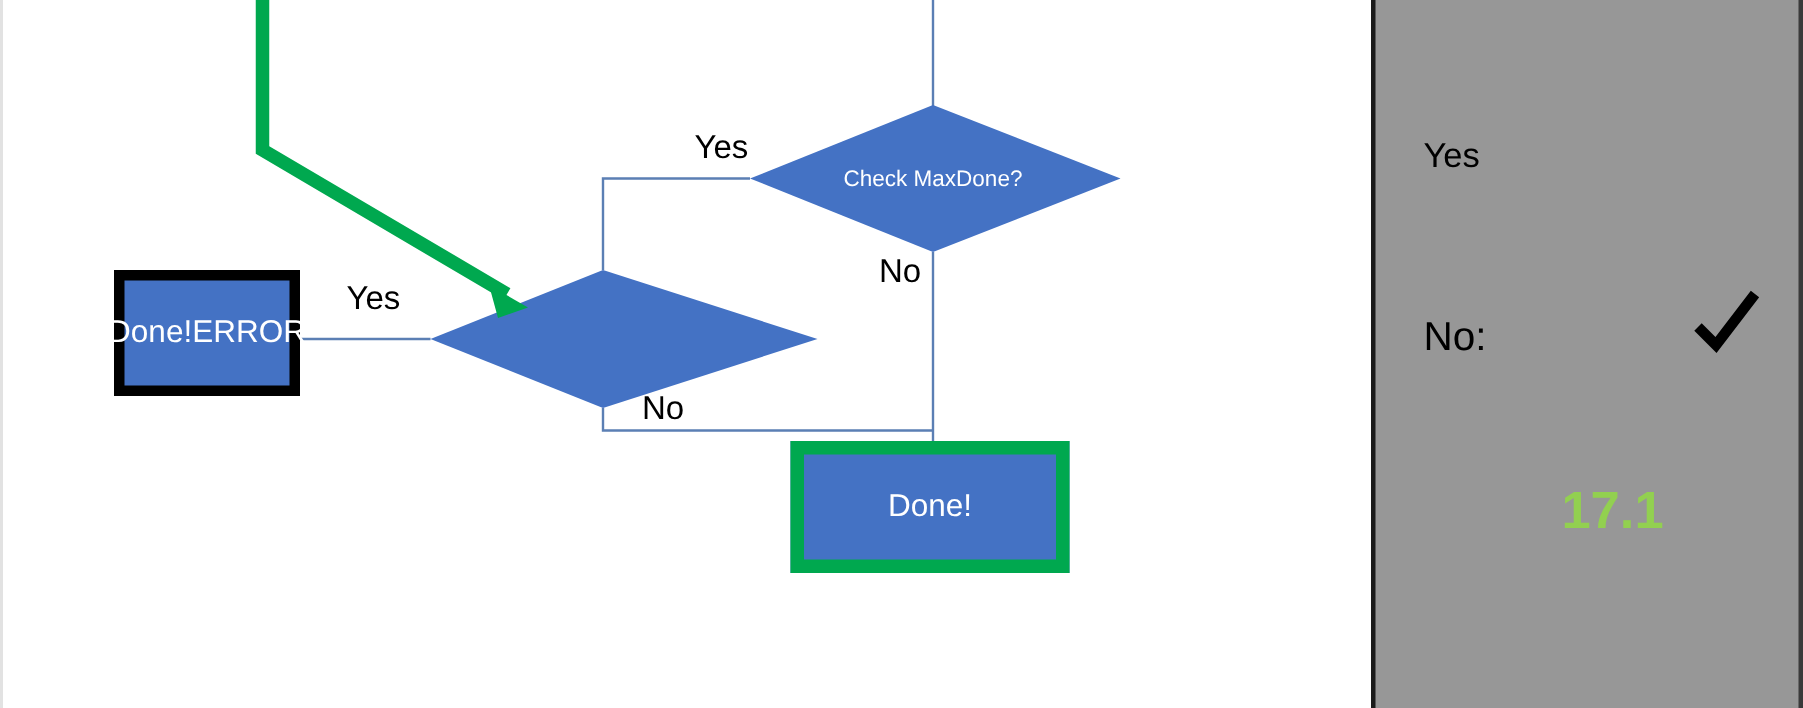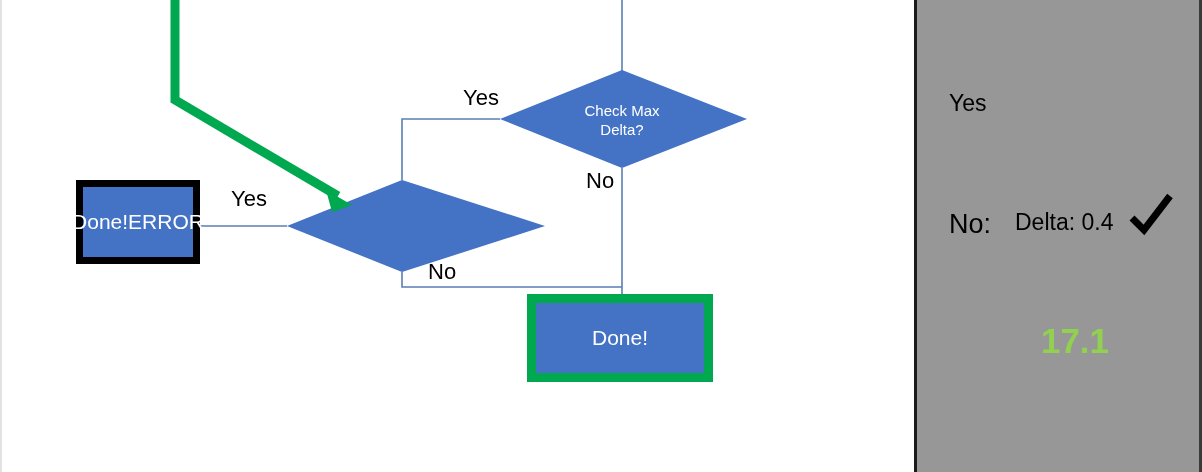--- a/index.html
+++ b/index.html
@@ -63,21 +63,20 @@
   
   .diamond-label {
     position: absolute;
     color: #ffffff;
     text-align: center;
     font-size: 15px;
     line-height: 1.3;
     display: flex;
     align-items: center;
     justify-content: center;
-    flex-direction: column;
   }
   #label-check-max-rate {
     left: 540px; top: 88px;
     width: 164px; height: 64px;
   }
   #label-rate-gt-allowed {
     left: 320px; top: 196px;
     width: 164px; height: 62px;
   }
 
@@ -161,21 +160,21 @@
     </g>
 
     <g>
       <rect x="1058" y="253" width="13" height="30" fill="#4A4A4A"></rect>
       <polygon points="1049,281 1080,281 1064.5,302" fill="#4A4A4A"></polygon>
     </g>
   </svg>
 
   <div class="diamond-label" id="label-check-max-rate">
     <span>Check Max</span>
-    <span>Delta?</span>
+    <span>Done?</span>
   </div>
 
 
   <div class="proc-box" id="box-done-error">
     <span>Done!</span>
     <span>ERROR</span>
   </div>
 
   <div class="proc-box" id="box-done">
     <span>Done!</span>
@@ -188,21 +187,20 @@
   <div class="edge-label" id="edge-label-yes-left">Yes</div>
 
   <div class="edge-label" id="edge-label-no-bottom">No</div>
 
   <div id="gray-panel"></div>
 
   <div class="panel-text" id="panel-yes">Yes</div>
 
   <div class="panel-text" id="panel-no">No:</div>
 
-  <div class="panel-text" id="panel-delta">Delta: 0.4</div>
 
   <svg id="panel-check-icon" viewBox="0 0 46 46">
     <path d="M4 26 L16 38 L42 4" fill="none" stroke="#000000" stroke-width="7" stroke-linecap="butt" stroke-linejoin="miter"></path>
   </svg>
 
   <div id="panel-value">17.1</div>
 
 </div>
 
 </body></html>

